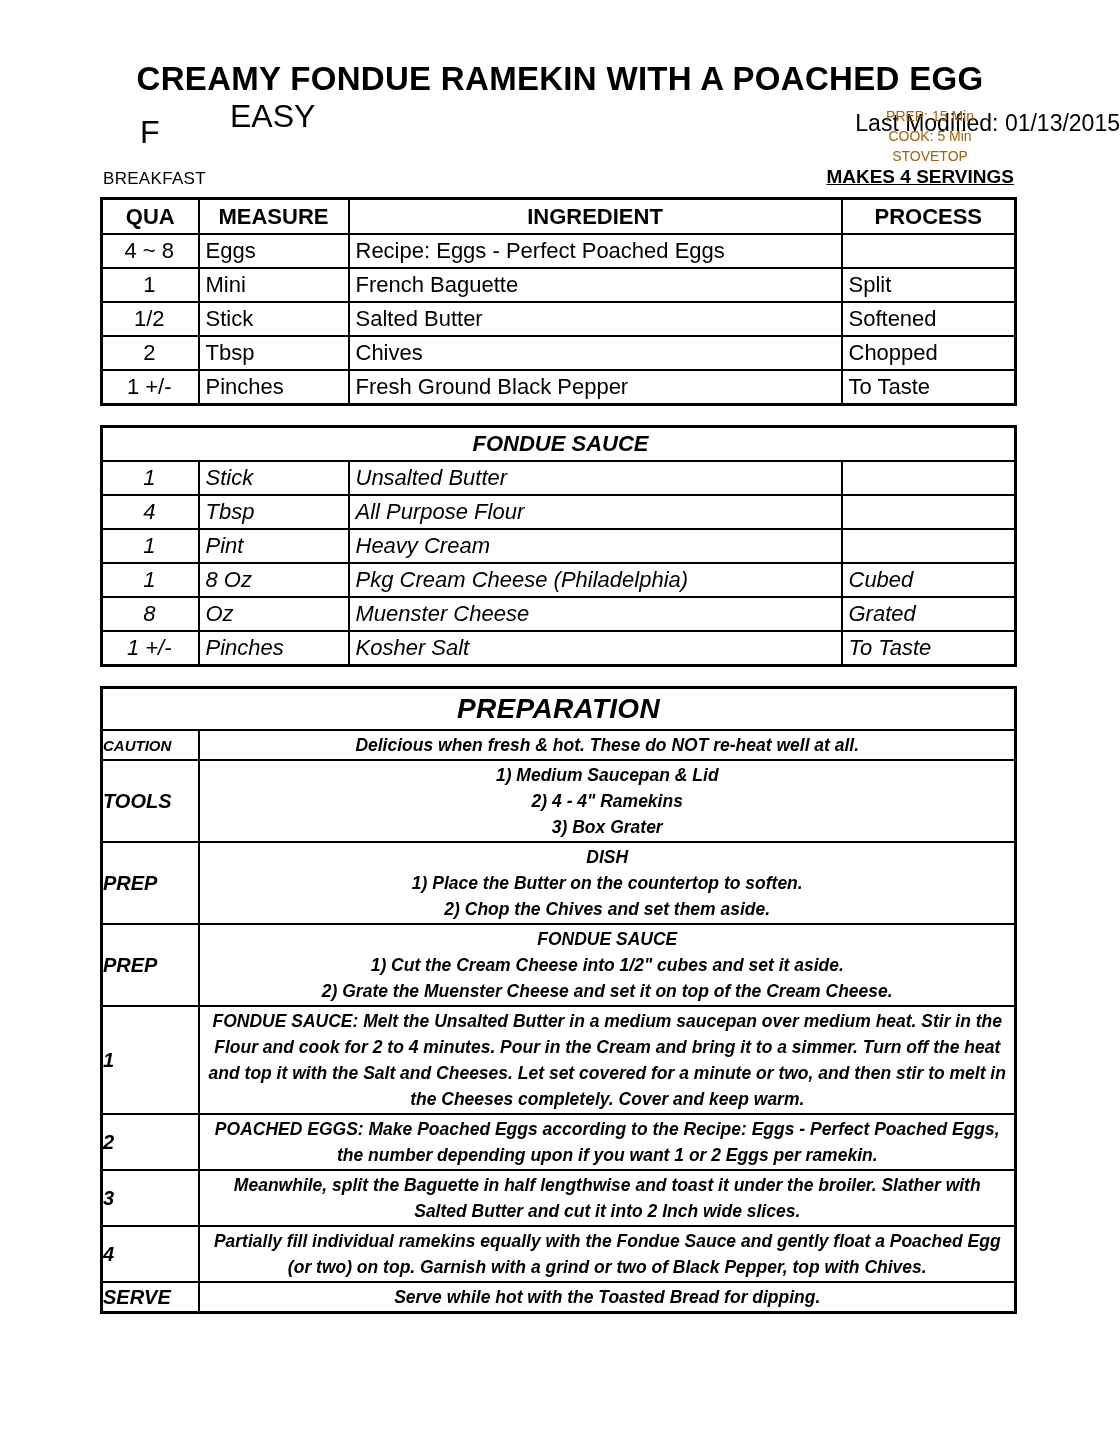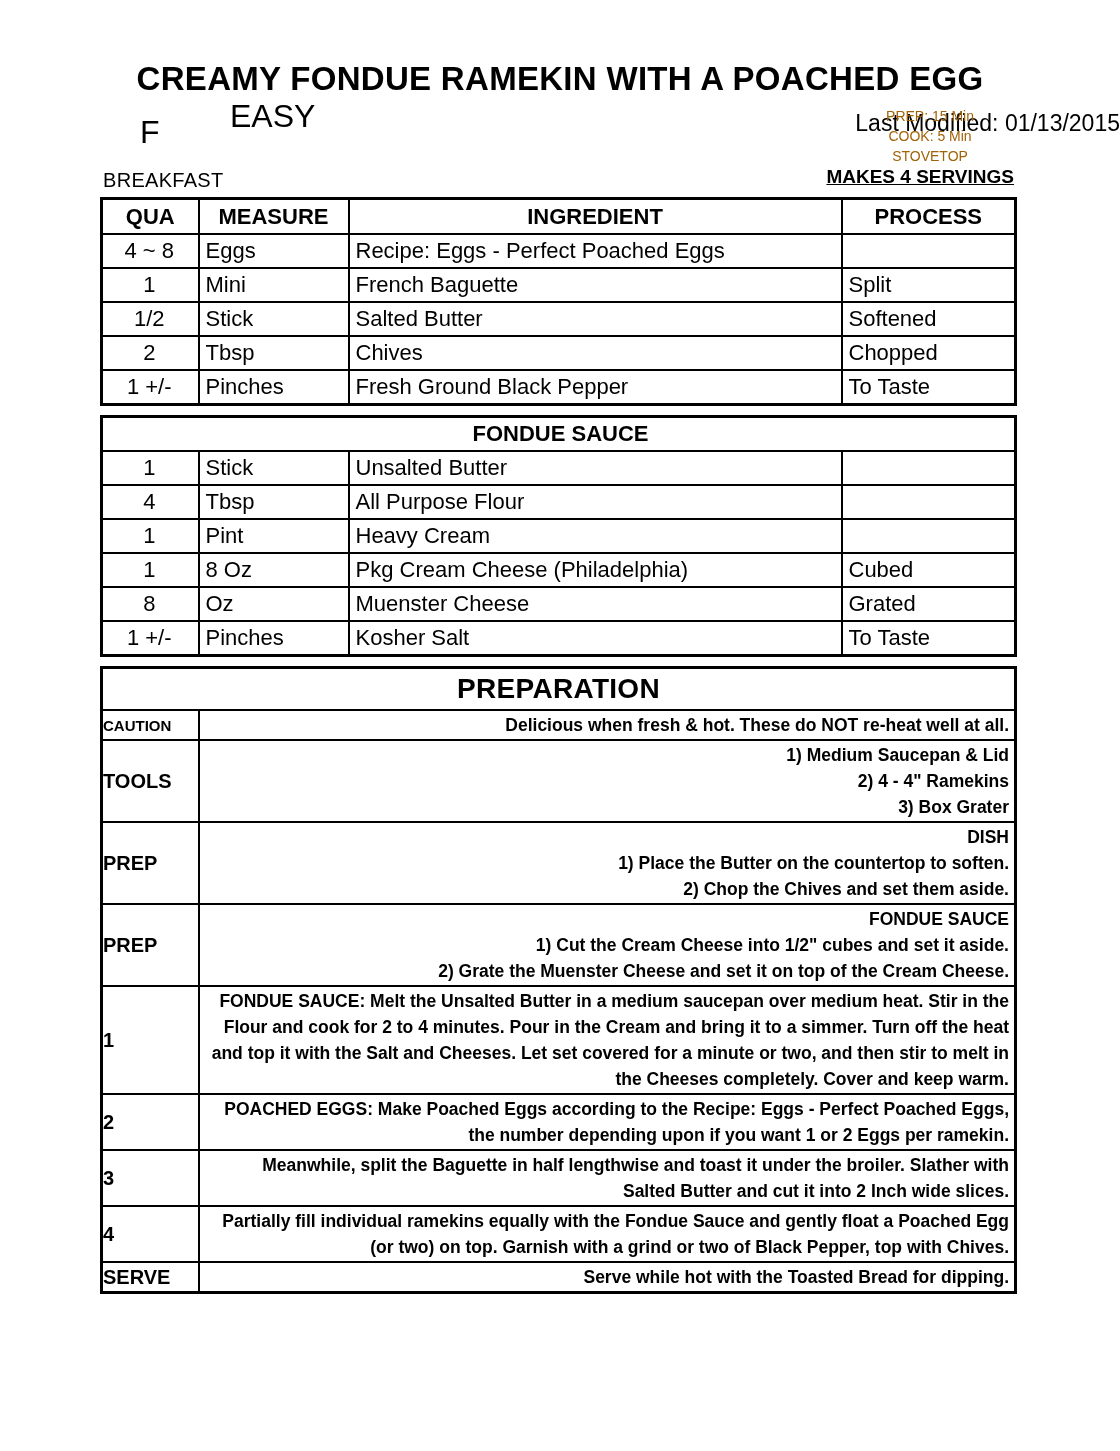--- a/index.html
+++ b/index.html
@@ -4,35 +4,35 @@
 <style>
   html,body{margin:0;padding:0;background:#fff;}
   body{width:1120px;height:1451px;position:relative;font-family:"Liberation Sans",sans-serif;color:#000;-webkit-font-smoothing:antialiased;}
 
   .header{position:relative;height:197px;}
   .title{position:absolute;top:60px;left:0;width:100%;text-align:center;font-size:33px;font-weight:bold;letter-spacing:.3px;white-space:nowrap;}
   .code{position:absolute;left:140px;top:114px;font-size:32px;}
   .difficulty{position:absolute;left:230px;top:98px;font-size:32px;}
   .modified{position:absolute;top:110px;left:64px;right:0;text-align:right;font-size:23px;}
   .times{position:absolute;top:106px;right:146px;text-align:center;font-size:14px;line-height:20px;color:#a16207;}
-  .category{position:absolute;left:103px;top:169px;font-size:20px;letter-spacing:.3px;}
+  .category{position:absolute;left:103px;top:169px;font-size:17px;letter-spacing:.3px;}
   .servings{position:absolute;right:106px;top:166px;font-size:19px;font-weight:bold;text-decoration:underline;}
 
   table{border-collapse:collapse;margin-left:100px;width:914px;table-layout:fixed;border:3px solid #000;}
   td,th{border:2px solid #000;overflow:hidden;}
   .t-ing th{font-size:22px;font-weight:bold;height:33px;text-align:center;padding:0;}
   .t-ing td{font-size:22px;height:32px;padding:0 2px 0 6px;white-space:nowrap;vertical-align:middle;}
   .t-ing td.qua{text-align:center;padding-left:0;}
-  .gap{margin-top:9px;}
+  .gap{margin-top:19px;font-style:italic;}
   .section-title{font-size:22px;font-weight:bold;text-align:center;height:32px;padding:0;}
   .prep-title{font-size:28px;font-weight:bold;text-align:center;height:40px;padding:0;letter-spacing:.3px;}
   .t-prep td{vertical-align:middle;}
   .t-prep .lbl{font-size:20px;font-weight:bold;padding:0;}
   .t-prep .lbl.small{font-size:15px;}
-  .t-prep .body{font-size:17.5px;font-weight:600;line-height:26px;padding:1px 5px 1px 6px;text-align:right;}
+  .t-prep .body{font-size:17.5px;font-weight:600;line-height:26px;padding:1px 5px 1px 6px;text-align:center;}
   .t-prep .body .hline{font-weight:bold;}
   .t-prep .body b{font-weight:bold;}
 </style>
 </head>
 <body>
 
 <div class="header">
   <div class="title">CREAMY FONDUE RAMEKIN WITH A POACHED EGG</div>
   <div class="code">F</div>
   <div class="difficulty">EASY</div>

